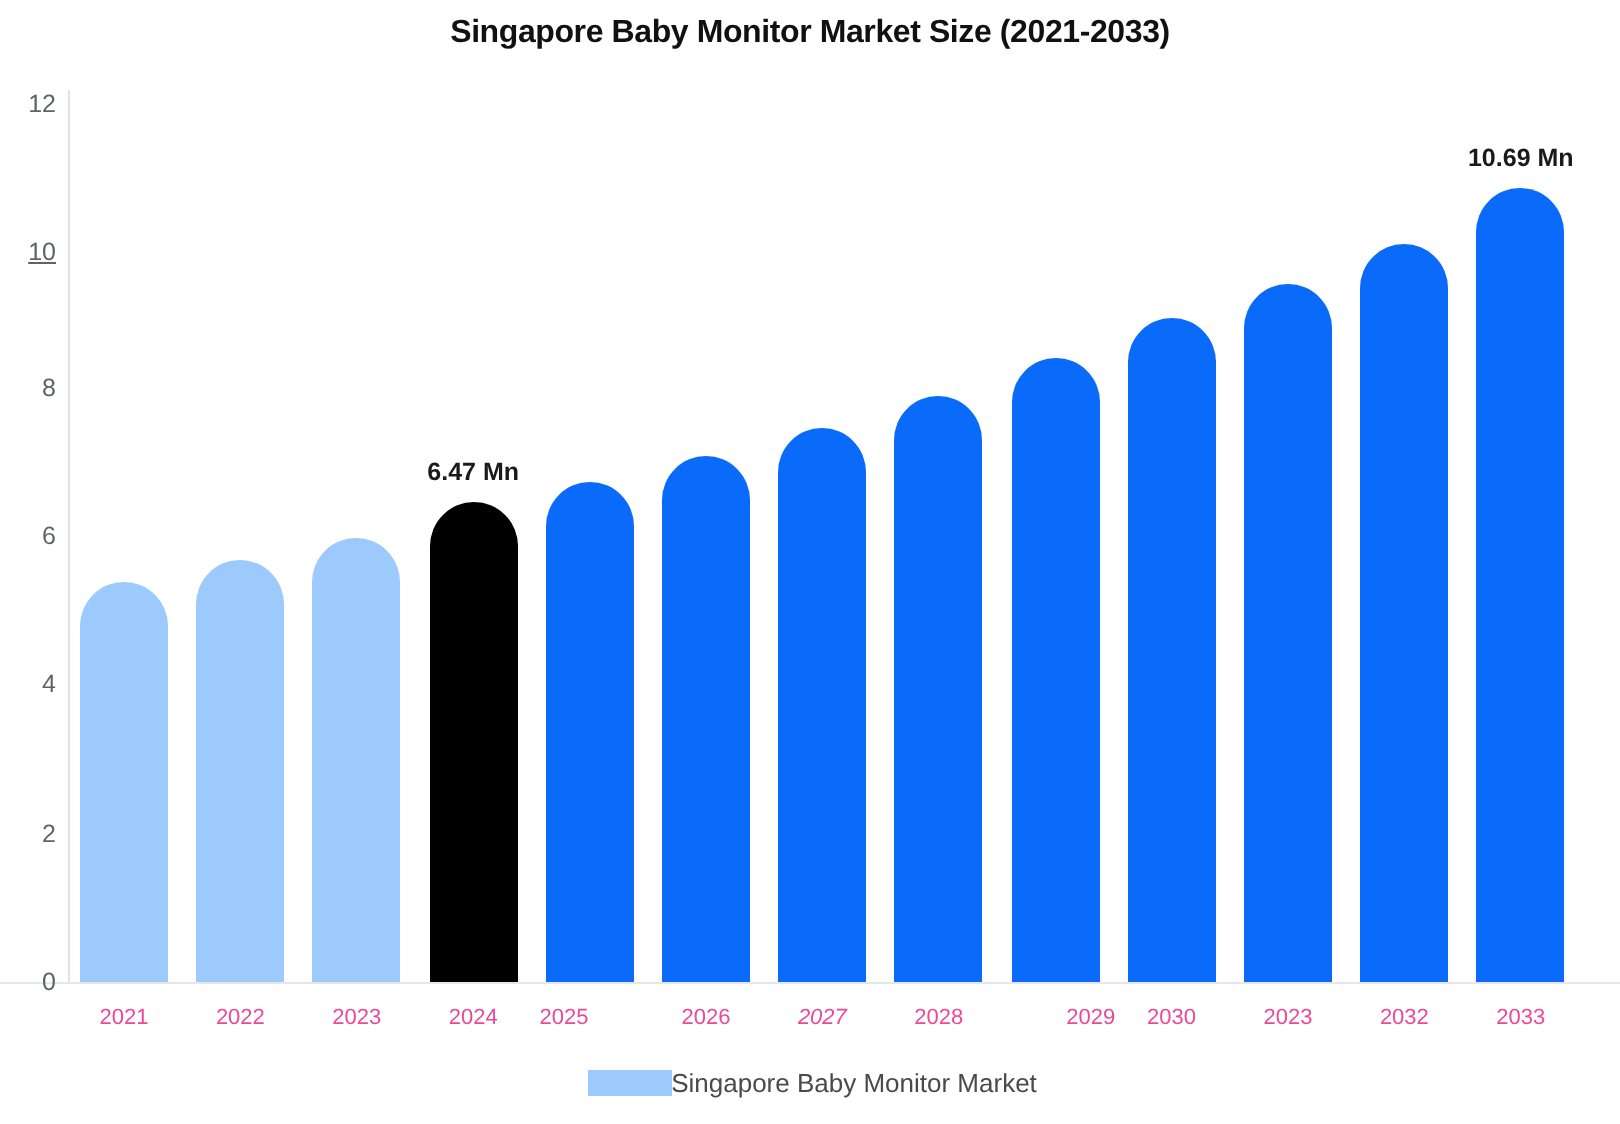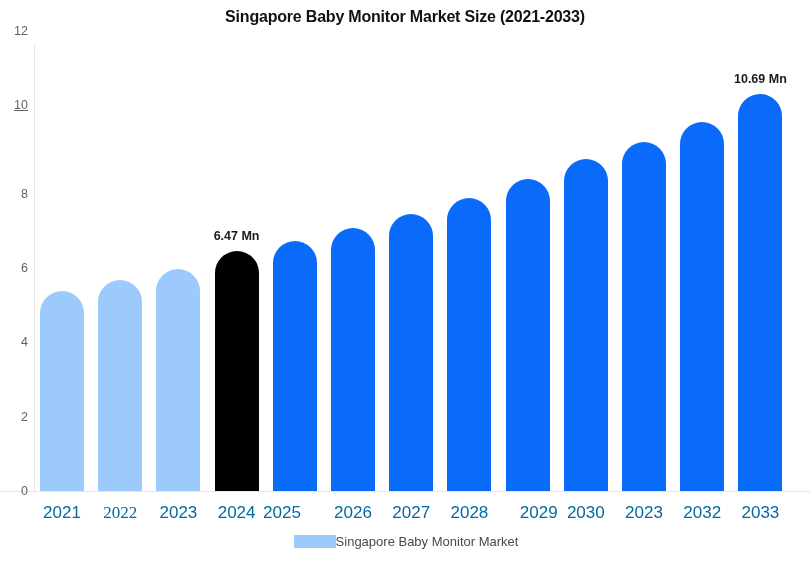--- a/index.html
+++ b/index.html
@@ -62,22 +62,22 @@
   }
   .bar {
     position: absolute;
     bottom: 0;
     border-top-left-radius: 22px;
     border-top-right-radius: 22px;
   }
   .x-tick {
     position: absolute;
     top: 503px;
-    font-size: 17px;
-    color: #0369a1;
+    font-size: 11px;
+    color: #ec4899;
     text-align: center;
     white-space: nowrap;
   }
   .value-label {
     position: absolute;
     font-size: 12.5px;
     font-weight: bold;
     color: #1a1a1a;
     text-align: center;
     white-space: nowrap;
@@ -111,22 +111,22 @@
 
   <div id="y-axis-line"></div>
   <div id="x-axis-line"></div>
 
   <div id="y-axis-labels">
       <div class="y-tick" style="top: 491px;">0</div>
       <div class="y-tick" style="top: 416.667px;">2</div>
       <div class="y-tick" style="top: 342.333px;">4</div>
       <div class="y-tick" style="top: 268px;">6</div>
       <div class="y-tick" style="top: 193.667px;">8</div>
-      <div class="y-tick" style="top: 105px; text-decoration: underline;">10</div>
-      <div class="y-tick" style="top: 31px;">12</div>
+      <div class="y-tick" style="top: 126px; text-decoration: underline;">10</div>
+      <div class="y-tick" style="top: 52px;">12</div>
     </div>
 
   <div id="bars-layer">
       <div class="bar" style="left: 40px; width: 44px; height: 199.957px; top: 291.043px; position: absolute; background: rgb(157, 202, 252);"></div>
       <div class="bar" style="left: 98.2px; width: 44px; height: 211.107px; top: 279.893px; position: absolute; background: rgb(157, 202, 252);"></div>
       <div class="bar" style="left: 156.4px; width: 44px; height: 221.885px; top: 269.115px; position: absolute; background: rgb(157, 202, 252);"></div>
       <div class="bar" style="left: 214.6px; width: 44px; height: 240.468px; top: 250.532px; position: absolute; background: rgb(0, 0, 0);"></div>
       <div class="bar" style="left: 272.8px; width: 44px; height: 250.132px; top: 240.868px; position: absolute; background: rgb(10, 107, 251);"></div>
       <div class="bar" style="left: 331px; width: 44px; height: 263.14px; top: 227.86px; position: absolute; background: rgb(10, 107, 251);"></div>
       <div class="bar" style="left: 389.2px; width: 44px; height: 276.892px; top: 214.108px; position: absolute; background: rgb(10, 107, 251);"></div>
@@ -138,26 +138,26 @@
       <div class="bar" style="left: 738.4px; width: 44px; height: 397.312px; top: 93.6883px; position: absolute; background: rgb(10, 107, 251);"></div>
     </div>
 
   <div id="labels-layer">
       <div class="value-label" style="left: 186.6px; width: 100px; top: 228.532px;">6.47 Mn</div>
       <div class="value-label" style="left: 710.4px; width: 100px; top: 71.6883px;">10.69 Mn</div>
     </div>
 
   <div id="x-axis-labels">
       <div class="x-tick" style="left: 32px; width: 60px;">2021</div>
-      <div class="x-tick" style="left: 90.2px; width: 60px; font-family: Liberation Serif, serif;">2022</div>
+      <div class="x-tick" style="left: 90.2px; width: 60px;">2022</div>
       <div class="x-tick" style="left: 148.4px; width: 60px;">2023</div>
       <div class="x-tick" style="left: 206.6px; width: 60px;">2024</div>
       <div class="x-tick" style="left: 252px; width: 60px;">2025</div>
       <div class="x-tick" style="left: 323px; width: 60px;">2026</div>
-      <div class="x-tick" style="left: 381.2px; width: 60px;">2027</div>
+      <div class="x-tick" style="left: 381.2px; width: 60px; font-style: italic;">2027</div>
       <div class="x-tick" style="left: 439.4px; width: 60px;">2028</div>
       <div class="x-tick" style="left: 497.6px; width: 60px; text-align: right;">2029</div>
       <div class="x-tick" style="left: 555.8px; width: 60px;">2030</div>
       <div class="x-tick" style="left: 614px; width: 60px;">2023</div>
       <div class="x-tick" style="left: 672.2px; width: 60px;">2032</div>
       <div class="x-tick" style="left: 730.4px; width: 60px;">2033</div>
     </div>
 
   <div id="legend">
     <span id="legend-swatch"></span>

